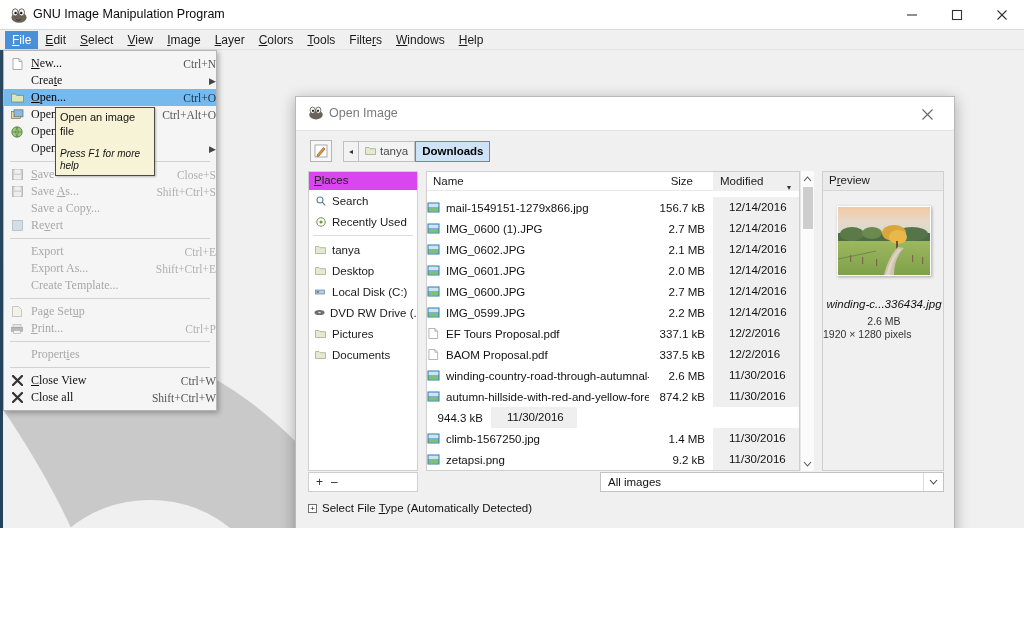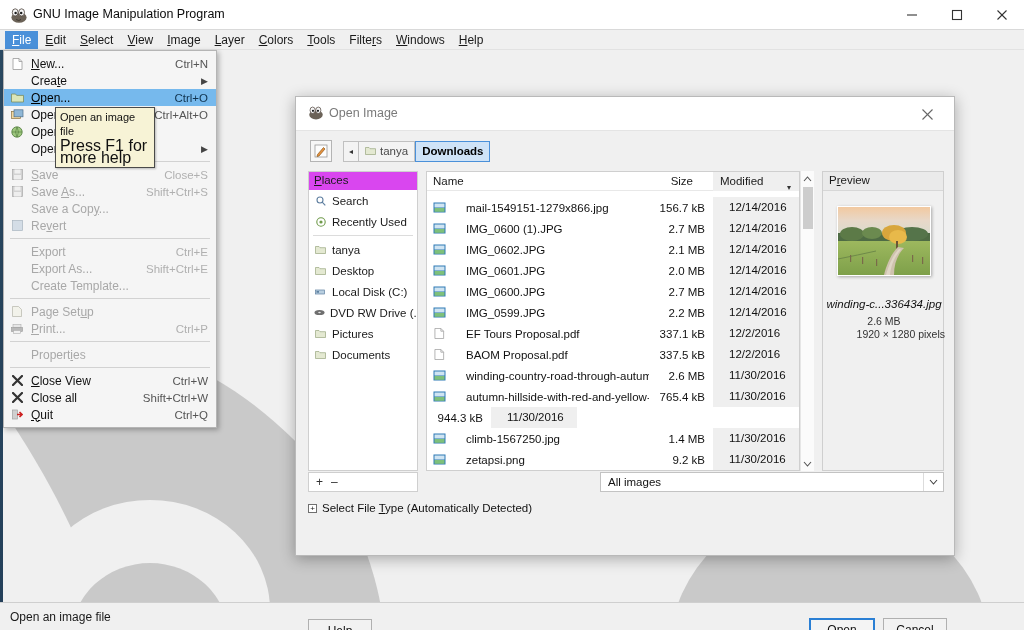--- a/index.html
+++ b/index.html
@@ -3,21 +3,21 @@
 <meta charset="utf-8">
 <style>
   * { box-sizing: border-box; }
   html, body { margin:0; padding:0; }
   body {
     width:1024px; height:630px; overflow:hidden;
     font-family:"Liberation Sans", sans-serif;
     font-size:12px; color:#1a1a1a;
     background:#ffffff;
   }
-  #app { position:relative; width:1024px; height:630px; overflow:hidden; }
+  #app { position:relative; width:1024px; height:528px; overflow:hidden; }
 
   
   .main-titlebar{
     position:absolute; left:0; top:0; width:1024px; height:30px;
     background:#ffffff; border-bottom:1px solid #d9d9d9;
   }
   .main-titlebar .tb-icon{
     position:absolute; left:10px; top:7px; width:18px; height:16px;
     display:flex; align-items:center; justify-content:center;
     font-size:13px; line-height:1;
@@ -75,22 +75,23 @@
 
   
   .dropdown{
     position:absolute; left:3px; top:50px; width:214px;
     background:#f5f5f5; border:1px solid #b5b5b5;
     box-shadow:2px 2px 5px rgba(0,0,0,.28);
     padding:4px 0; z-index:40;
   }
   .mrow{
     position:relative; height:17px; display:flex; align-items:center;
-    padding-left:27px; padding-right:8px; font-size:12px; color:#111; cursor:default;
+    padding-left:27px; font-size:12px; color:#111; cursor:default;
     white-space:nowrap;
+    font-family:Liberation Serif, serif;
   }
   .mrow.disabled{ color:#a8a8a8; }
   .mrow.hl{ background:#76b9ed; color:#000; }
   .mrow .mlabel{ flex:1; }
   .mrow .maccel{ color:#555; font-size:11.5px; }
   .mrow.disabled .maccel{ color:#b0b0b0; }
   .mrow.hl .maccel{ color:#10334f; }
   .mrow .micon{
     position:absolute; left:6px; top:2px; width:14px; height:13px;
     display:flex; align-items:center; justify-content:center; font-size:10px;
@@ -100,21 +101,21 @@
   u.acc{ text-decoration:underline; }
 
   
   .tooltip{
     position:absolute; left:55px; top:107px; width:100px;
     background:#f7f3d6; border:1px solid #4a4a4a; z-index:60;
     padding:2px 4px 3px 4px; font-size:11px; color:#111;
     box-shadow:1px 1px 2px rgba(0,0,0,.25);
   }
   .tooltip .t1{ line-height:14px; }
-  .tooltip .t2{ font-size:16px; margin-top:2px; line-height:12px;}
+  .tooltip .t2{ font-style:italic; font-size:10px; margin-top:10px; line-height:12px;}
 
   
   .dialog{
     position:absolute; left:295px; top:96px; width:660px; height:460px;
     background:#f0f0f0; border:1px solid #b9b9b9;
     box-shadow:0 3px 14px rgba(0,0,0,.30); z-index:50;
   }
   .dlg-title{
     position:relative; height:34px; background:#ffffff;
     border-bottom:1px solid #e4e4e4;
@@ -179,21 +180,21 @@
   }
   .fl-head .c-name{ flex:1; padding-left:6px; }
   .fl-head .c-size{ width:64px; text-align:right; padding-right:20px; }
   .fl-head .c-mod{ width:86px; padding-left:7px; background:#efefef; height:19px; line-height:19px; position:relative;}
   .fl-head .sortarrow{ position:absolute; right:8px; top:6px; font-size:8px; color:#333; }
   .fl-rows{ position:relative; flex:1; overflow:hidden; }
   .fl-row{
     height:21px; display:flex; align-items:center; font-size:11.5px; color:#111;
   }
   .fl-row .c-name{
-    flex:1; padding-left:6px; display:flex; align-items:center; gap:20px;
+    flex:1; display:flex; align-items:center; gap:6px;
     overflow:hidden; white-space:nowrap;
   }
   .fl-row .c-size{ width:64px; text-align:right; padding-right:8px; white-space:nowrap;}
   .fl-row .c-mod{ width:86px; padding-left:16px; background:#efefef; height:21px; line-height:21px; white-space:nowrap;}
   .ficon{ width:13px; height:11px; flex:none; display:block; }
   .partial-row{ height:6px; overflow:hidden; }
 
   .vscroll{
     width:14px; background:#fbfbfb; border-left:1px solid #e6e6e6;
     position:relative; flex:none;
@@ -221,21 +222,21 @@
   }
   .pv-name{
     position:absolute; left:0; top:126px; width:122px; text-align:center;
     font-style:italic; font-size:11.5px; color:#111; white-space:nowrap; overflow:hidden;
   }
   .pv-size{
     position:absolute; left:0; top:143px; width:122px; text-align:center;
     font-size:10.5px; color:#333;
   }
   .pv-dim{
-    position:absolute; left:0; top:156px; width:122px; text-align:right;
+    position:absolute; left:0; top:156px; width:122px; text-align:left;
     font-size:10.5px; color:#333;
   }
 
   
   .addrm{
     position:absolute; left:12px; top:375px; width:110px; height:20px;
     background:#ffffff; border:1px solid #cfcfcf; display:flex; align-items:center;
     gap:8px; padding-left:7px; font-size:12px; color:#333;
   }
   .filter-combo{
@@ -487,30 +488,20 @@
     </div>
     <div class="mrow">
       <span class="micon">
         <svg width="11" height="11" viewBox="0 0 11 11">
             <path d="M1 1 L10 10 M10 1 L1 10" stroke="#333" stroke-width="2.2" stroke-linecap="round"></path>
           </svg>
       </span>
       <span class="mlabel">Close all</span>
       <span class="maccel">Shift+Ctrl+W</span>
     </div>
-    <div class="mrow">
-      <span class="micon">
-        <svg width="11" height="11" viewBox="0 0 11 11">
-            <rect x="0.5" y="1" width="5" height="9" fill="#cfcfcf" stroke="#a0a0a0" stroke-width="0.7"></rect>
-            <path d="M5 5.5 h5 M7.5 3 l2.5 2.5 l-2.5 2.5" stroke="#cc2222" stroke-width="1.6" fill="none"></path>
-          </svg>
-      </span>
-      <span class="mlabel"><u class="acc">Q</u>uit</span>
-      <span class="maccel">Ctrl+Q</span>
-    </div>
   </div>
 
   <div class="tooltip">
     <div class="t1">Open an image file</div>
     <div class="t2">Press F1 for more help</div>
   </div>
 
   <div class="dialog">
 
     <div class="dlg-title">
@@ -769,21 +760,21 @@
               <div class="c-name">
                 <span>
                   <svg class="ficon" viewBox="0 0 13 11">
                     <rect x="0.5" y="0.5" width="12" height="10" fill="#2e7ab5"></rect>
                     <rect x="1.5" y="1.5" width="10" height="4" fill="#cfe4f2"></rect>
                     <rect x="1.5" y="6" width="10" height="3.8" fill="#7ec07a"></rect>
                   </svg>
                 </span>
                 <span>autumn-hillside-with-red-and-yellow-forest-...</span>
               </div>
-              <div class="c-size">765.4 kB</div>
+              <div class="c-size">874.2 kB</div>
               <div class="c-mod">11/30/2016</div>
             </div>
             <div class="fl-row">
               <div class="c-size">944.3 kB</div>
               <div class="c-mod">11/30/2016</div>
             </div>
             <div class="fl-row">
               <div class="c-name">
                 <span>
                   <svg class="ficon" viewBox="0 0 13 11">

